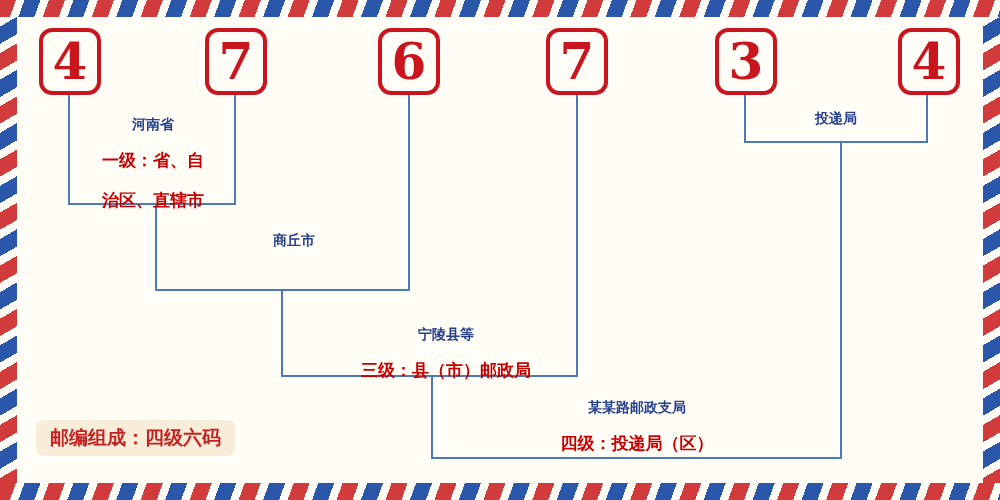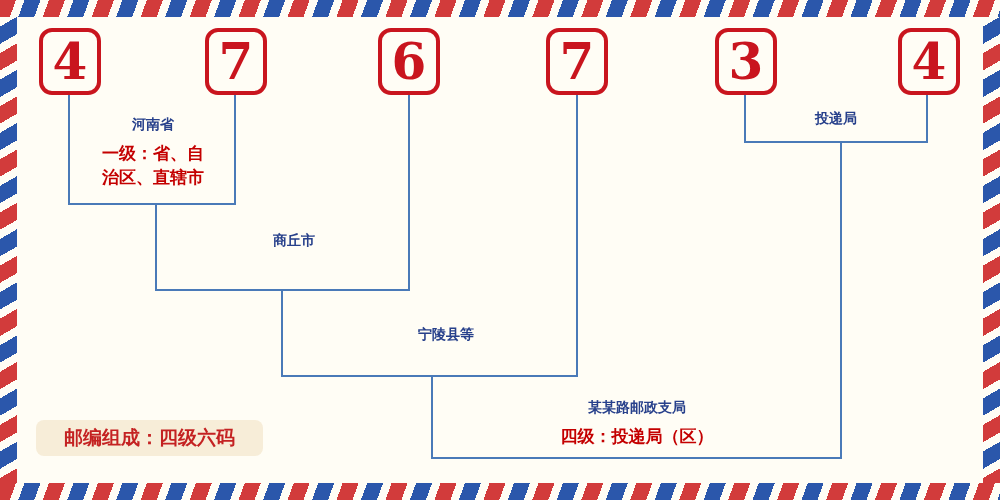--- a/index.html
+++ b/index.html
@@ -42,27 +42,27 @@
     font-family:"DejaVu Serif","Liberation Serif",serif;
     font-weight:bold; font-size:50px; line-height:1; color:#c9151e;
   }
 
   
   .line { position:absolute; background:#4a7ab8; }
 
   
   .lvl { position:absolute; text-align:center; }
   .lvl .name { color:#27408b; font-weight:bold; font-size:14px; line-height:24px; }
-  .lvl .desc { color:#c40000; font-weight:bold; font-size:17px; line-height:24px; margin-top:5px; }
-  .lvl .desc + .desc { margin-top:0; }
+  .lvl .desc { color:#c40000; font-weight:bold; font-size:17px; line-height:24px; margin-top:12px; }
+  .lvl .desc + .desc { margin-top:16px; }
 
   
   .badge {
     position:absolute; left:36px; top:420px; height:36px;
-    padding:0 28px; border-radius:8px;
+    padding:0 14px; border-radius:8px;
     background:#f7edd8; color:#c42222;
     font-weight:bold; font-size:19px;
     display:inline-flex; align-items:center; justify-content:center;
   }
 </style>
 </head>
 <body>
 
 <div class="stage">
 
@@ -111,20 +111,21 @@
     <div class="desc">一级：省、自</div>
     <div class="desc">治区、直辖市</div>
   </div>
 
   <div class="lvl" style="left:194px;top:228px;width:200px">
     <div class="name">商丘市</div>
   </div>
 
   <div class="lvl" style="left:321px;top:322px;width:250px">
     <div class="name">宁陵县等</div>
+    <div class="desc">三级：县（市）邮政局</div>
   </div>
 
   <div class="lvl" style="left:507px;top:395px;width:260px">
     <div class="name">某某路邮政支局</div>
     <div class="desc">四级：投递局（区）</div>
   </div>
 
   <div class="lvl" style="left:766px;top:106px;width:140px">
     <div class="name">投递局</div>
   </div>

